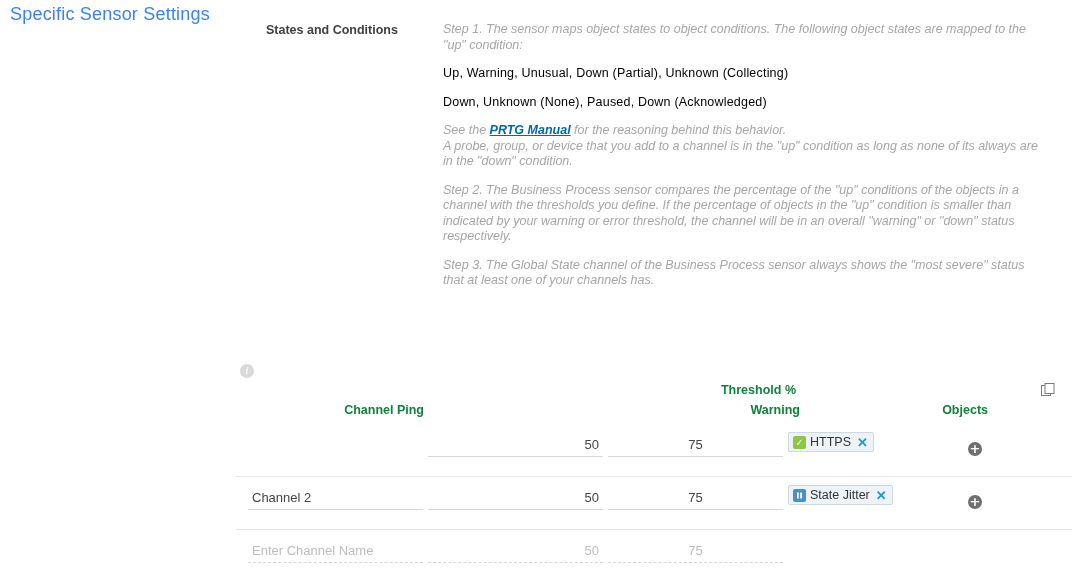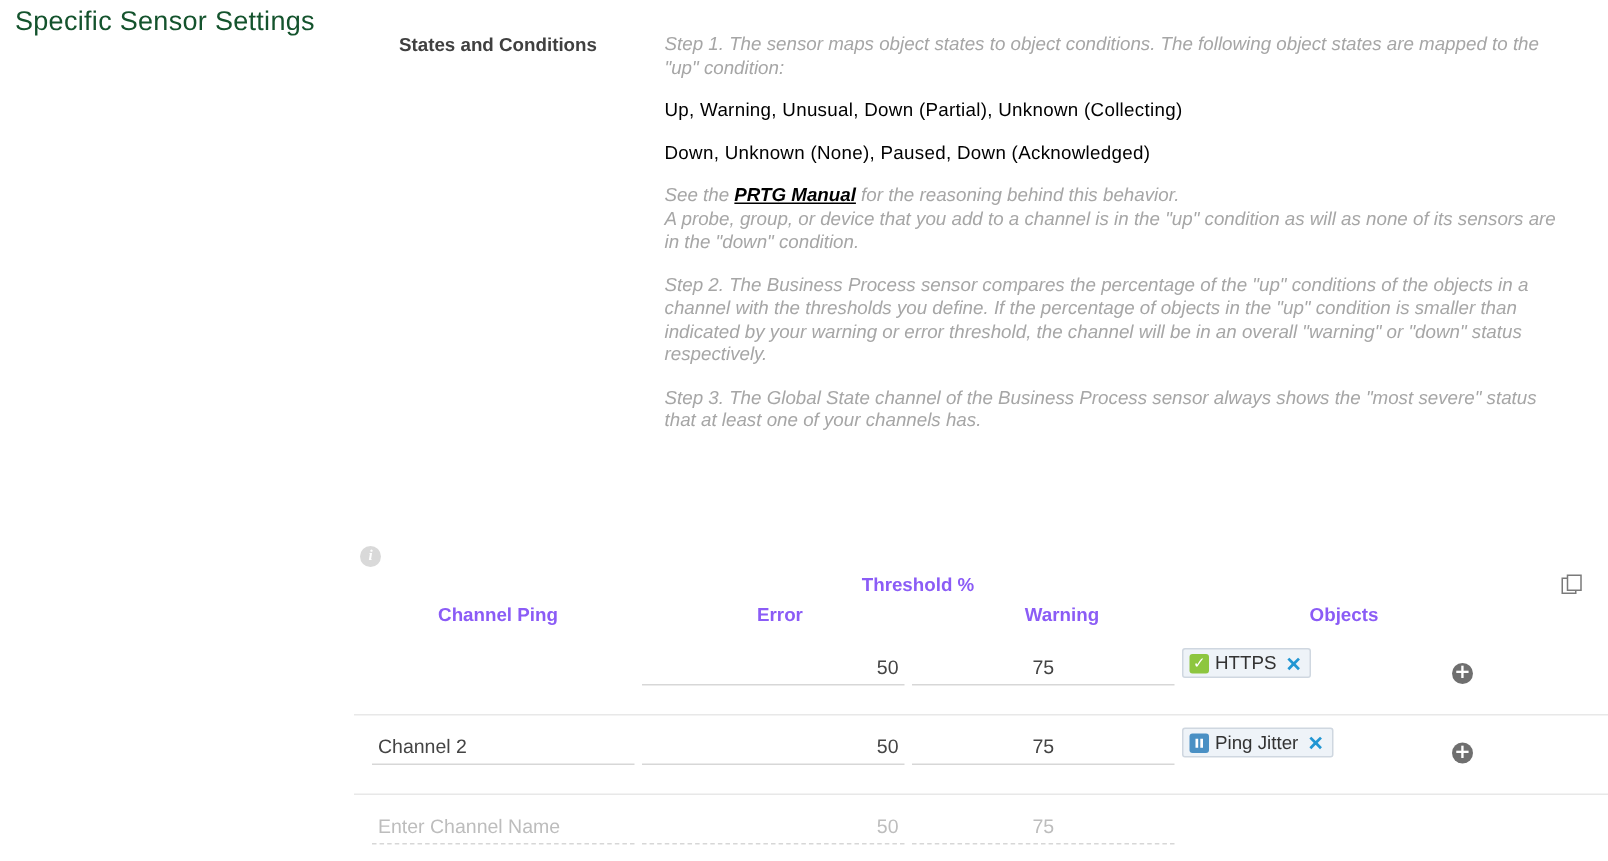--- a/index.html
+++ b/index.html
@@ -14,21 +14,21 @@
     font-size: 13px;
     color: #333333;
     overflow: hidden;
     position: relative;
   }
   .page-title {
     position: absolute;
     left: 10px;
     top: 4px;
     font-size: 18px;
-    color: #14532d;
+    color: #3b82f6;
     font-weight: normal;
     letter-spacing: 0.2px;
   }
   .section-label {
     position: absolute;
     left: 266px;
     top: 23px;
     font-size: 12.5px;
     font-weight: bold;
     color: #404040;
@@ -47,21 +47,21 @@
     margin: 0 0 13px 16px;
   }
   .help-block p.mono {
     font-family: Liberation Sans, sans-serif;
     font-style: normal;
     font-size: 12.5px;
     color: #000000;
     letter-spacing: 0.2px;
   }
   .manual-link {
-    color: #000000;
+    color: #0369a1;
     font-weight: bold;
     font-style: italic;
   }
   .tight {
     margin-bottom: 0 !important;
   }
   
   .info-icon {
     position: absolute;
     left: 240px;
@@ -94,22 +94,22 @@
     width: 836px;
   }
   .thead {
     position: relative;
     height: 46px;
   }
   .th {
     position: absolute;
     font-size: 12.5px;
     font-weight: bold;
-    color: #8b5cf6;
-    text-align: center;
+    color: #15803d;
+    text-align: right;
   }
   .th-channel { left: 4px;  top: 25px;  width: 184px; }
   .th-error   { left: 192px; top: 25px; width: 184px; }
   .th-thresh  { left: 192px; top: 5px;  width: 368px; }
   .th-warning { left: 380px; top: 25px; width: 184px; }
   .th-objects { left: 568px; top: 25px; width: 184px; }
 
   .row {
     position: relative;
     height: 52px;
@@ -197,39 +197,38 @@
 
 <div class="page-title">Specific Sensor Settings</div>
 
 <div class="section-label">States and Conditions</div>
 
 <div class="help-block">
   <p>Step 1. The sensor maps object states to object conditions. The following object states are mapped to the "up" condition:</p>
   <p class="mono">Up, Warning, Unusual, Down (Partial), Unknown (Collecting)</p>
   <p class="mono">Down, Unknown (None), Paused, Down (Acknowledged)</p>
   <p class="tight"><span>See the </span><a class="manual-link" href="#">PRTG Manual</a><span> for the reasoning behind this behavior.</span></p>
-  <p>A probe, group, or device that you add to a channel is in the "up" condition as will as none of its sensors are in the "down" condition.</p>
+  <p>A probe, group, or device that you add to a channel is in the "up" condition as long as none of its always are in the "down" condition.</p>
   <p>Step 2. The Business Process sensor compares the percentage of the "up" conditions of the objects in a channel with the thresholds you define. If the percentage of objects in the "up" condition is smaller than indicated by your warning or error threshold, the channel will be in an overall "warning" or "down" status respectively.</p>
   <p>Step 3. The Global State channel of the Business Process sensor always shows the "most severe" status that at least one of your channels has.</p>
 </div>
 
 <div class="info-icon">i</div>
 
 <div class="copy-icon">
   <svg width="16" height="16" viewBox="0 0 16 16" aria-hidden="true">
     <rect x="1.5" y="3.5" width="9" height="10" fill="none" stroke="#7a7a7a" stroke-width="1"></rect>
     <rect x="5" y="1.5" width="9" height="10" fill="#ffffff" stroke="#7a7a7a" stroke-width="1"></rect>
   </svg>
 </div>
 
 <div class="table">
   <div class="thead">
     <div class="th th-channel">Channel Ping</div>
     <div class="th th-thresh">Threshold %</div>
-    <div class="th th-error">Error</div>
     <div class="th th-warning">Warning</div>
     <div class="th th-objects">Objects</div>
   </div>
 
   <div class="row">
     <input class="cell-input in-error" value="50" style="">
     <input class="cell-input in-warning" value="75" style="">
     <div class="objects-cell">
       <span class="tag">
         <span class="dot dot-green">✓</span>
@@ -245,21 +244,21 @@
     <input class="cell-input in-error" value="50" style="">
     <input class="cell-input in-warning" value="75" style="">
     <div class="objects-cell">
       <span class="tag">
         <span class="dot dot-blue">
           <svg width="13" height="13" viewBox="0 0 13 13" aria-hidden="true">
             <rect x="4" y="3.5" width="1.8" height="6" fill="#ffffff"></rect>
             <rect x="7.2" y="3.5" width="1.8" height="6" fill="#ffffff"></rect>
           </svg>
         </span>
-        <span>Ping Jitter</span>
+        <span>State Jitter</span>
         <span class="x">✕</span>
       </span>
     </div>
     <div class="add-btn">+</div>
   </div>
 
   <div class="row last">
     <input class="cell-input in-channel in-dashed" placeholder="Enter Channel Name" style="">
     <input class="cell-input in-error in-dashed" placeholder="50" style="">
     <input class="cell-input in-warning in-dashed" placeholder="75" style="">

